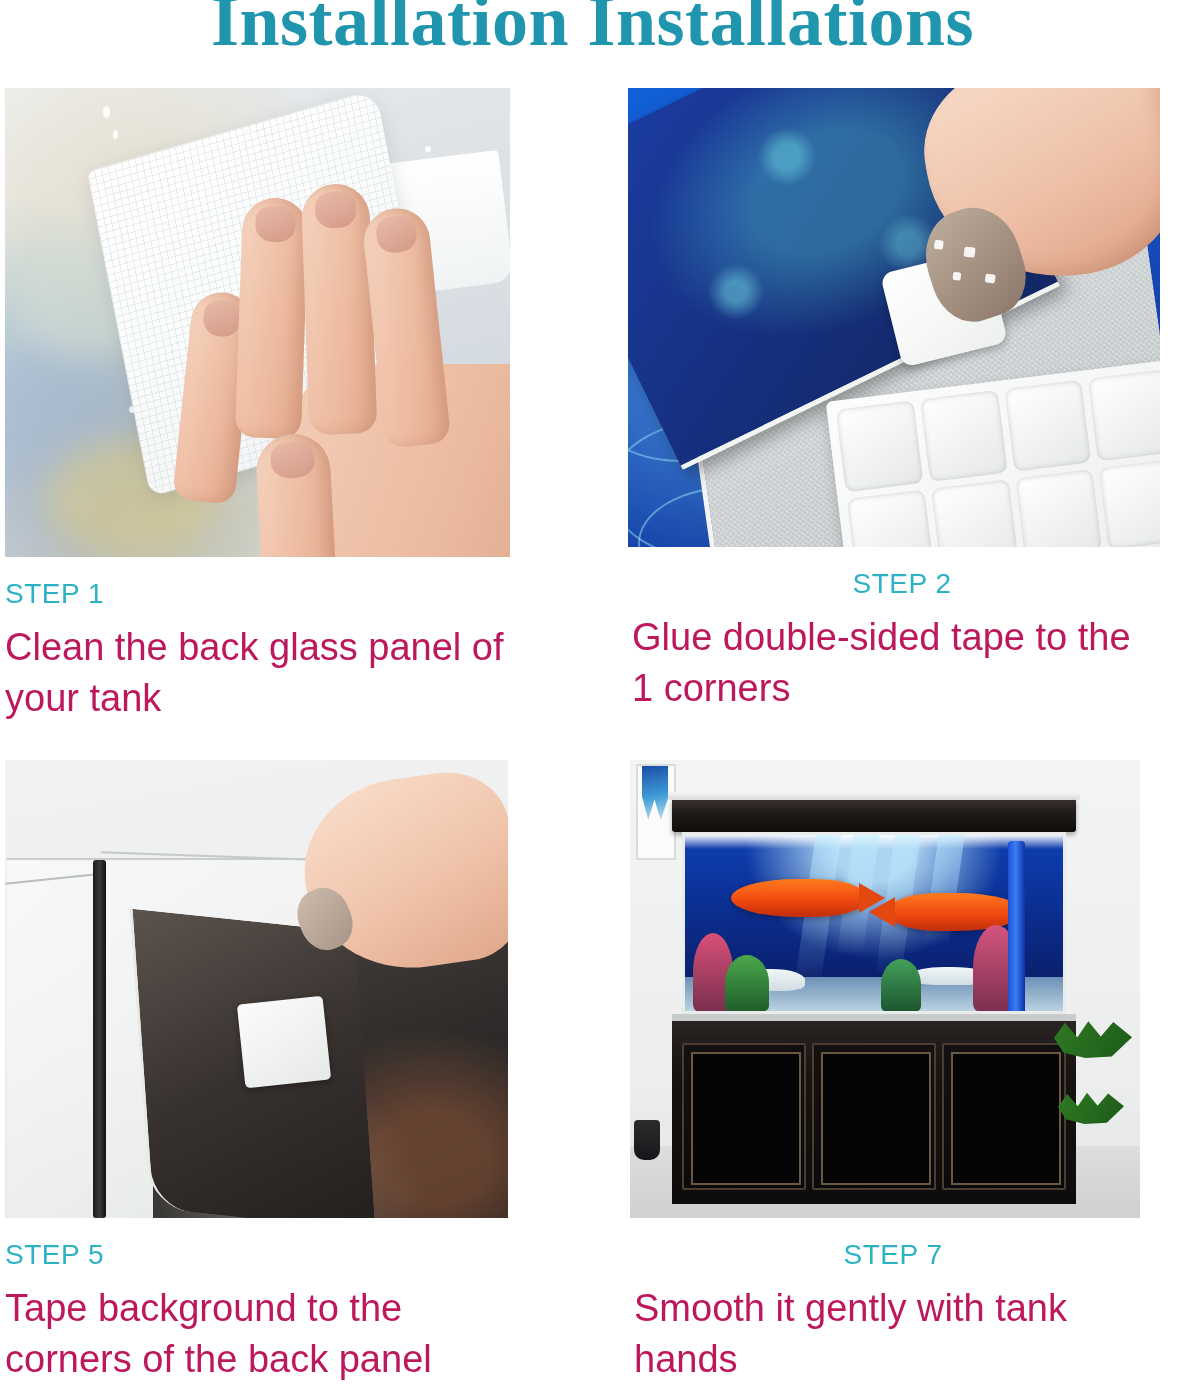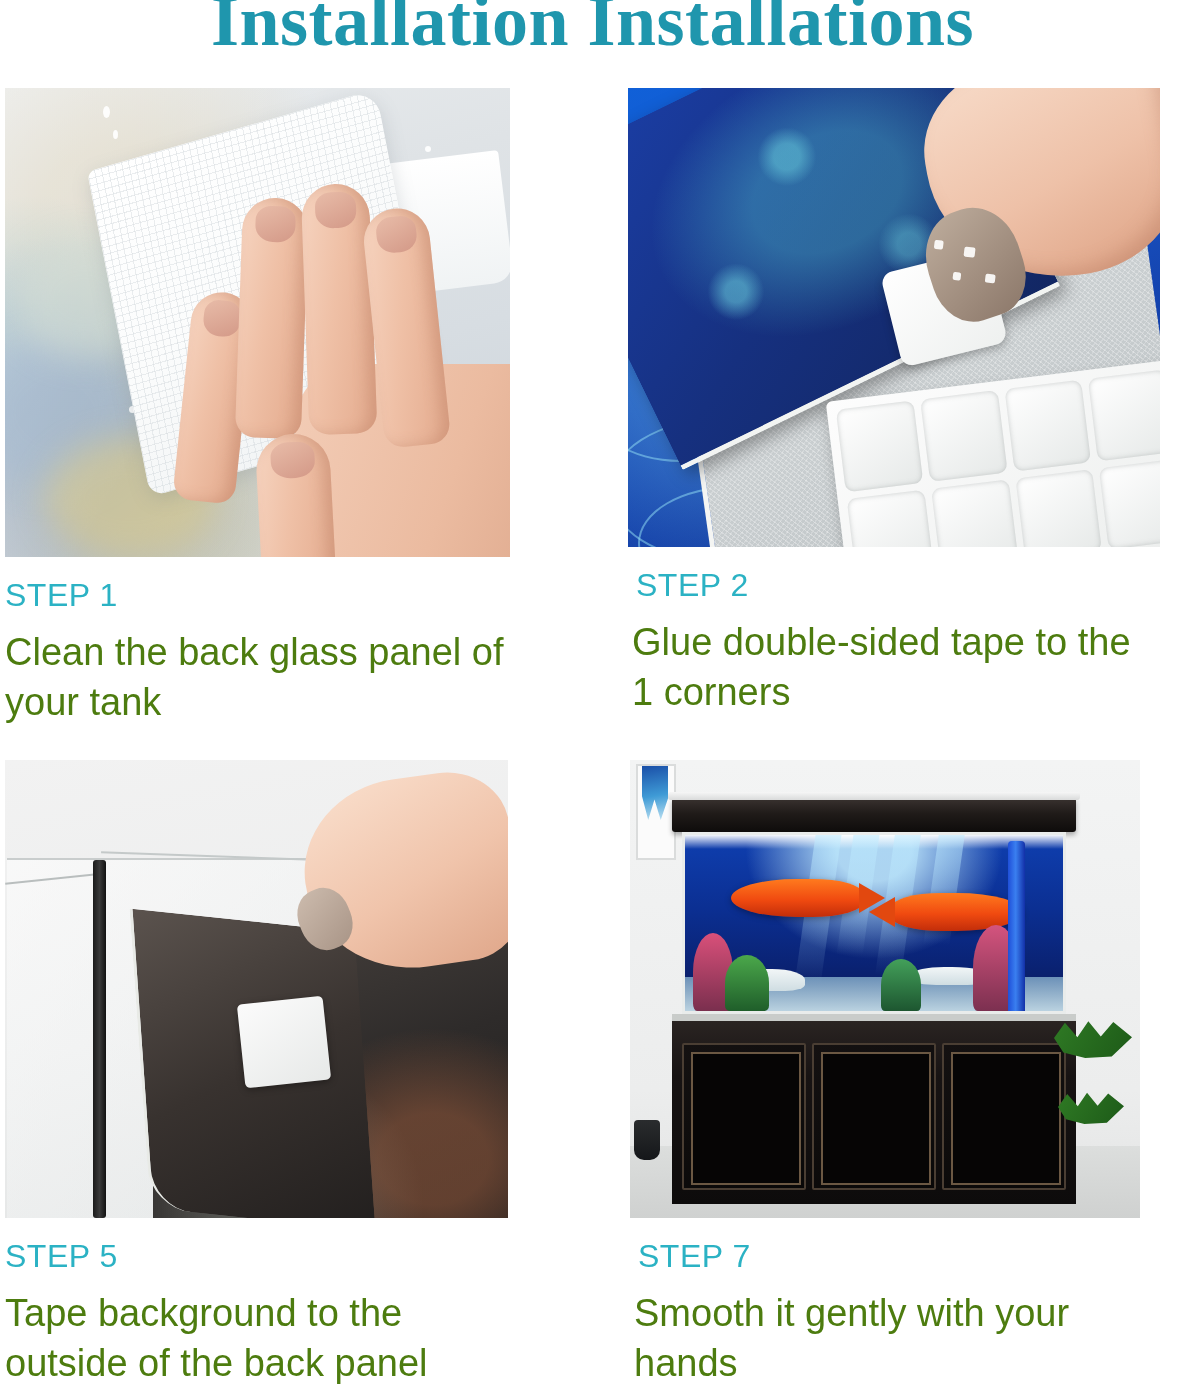--- a/index.html
+++ b/index.html
@@ -57,32 +57,32 @@
     position: relative;
     overflow: hidden;
     background: #e8e8e8;
   }
   .photo-1 { width: 505px; height: 469px; }
   .photo-2 { width: 532px; height: 459px; }
   .photo-3 { width: 503px; height: 458px; }
   .photo-4 { width: 510px; height: 458px; }
 
   .step-label {
-    font-size: 32px;
+    font-size: 28px;
     color: #2bb2c4;
     letter-spacing: 0.5px;
     margin-top: 22px;
     line-height: 1.05;
   }
   .step-2 .step-label,
-  .step-4 .step-label { margin-left: 8px; }
+  .step-4 .step-label { margin-left: 16px; text-align: center; }
 
   .step-desc {
     font-size: 38px;
-    color: #4d7c0f;
+    color: #be185d;
     line-height: 1.32;
     margin-top: 14px;
     max-width: 505px;
   }
   .step-2 .step-desc,
   .step-4 .step-desc { margin-left: 4px; }
 
   
   .p1-bg {
     position: absolute; inset: 0;
@@ -576,21 +576,21 @@
       <div class="p3-topline"></div>
       <div class="p3-topline2"></div>
       <div class="p3-edge"></div>
       <div class="p3-poster"></div>
       <div class="p3-fold"></div>
       <div class="p3-tape"></div>
       <div class="p3-hand"></div>
       <div class="p3-nail"></div>
     </div>
     <div class="step-label">STEP 5</div>
-    <div class="step-desc">Tape background to the outside of the back panel</div>
+    <div class="step-desc">Tape background to the corners of the back panel</div>
   </div>
 
   <div class="step step-4">
     <div class="photo photo-4">
       <div class="p4-room"></div>
       <div class="p4-floor"></div>
       <div class="p4-wallart">
           <span></span>
         </div>
       <div class="p4-vase"></div>
@@ -625,16 +625,16 @@
           </div>
         <div class="p4-door">
             <span></span>
           </div>
       </div>
 
       <div class="p4-plant" style="top:258px;"></div>
       <div class="p4-plant" style="top:330px;right:16px;width:66px;height:34px;"></div>
     </div>
     <div class="step-label">STEP 7</div>
-    <div class="step-desc">Smooth it gently with your hands</div>
+    <div class="step-desc">Smooth it gently with tank hands</div>
   </div>
 
 </div>
 
 </body></html>

